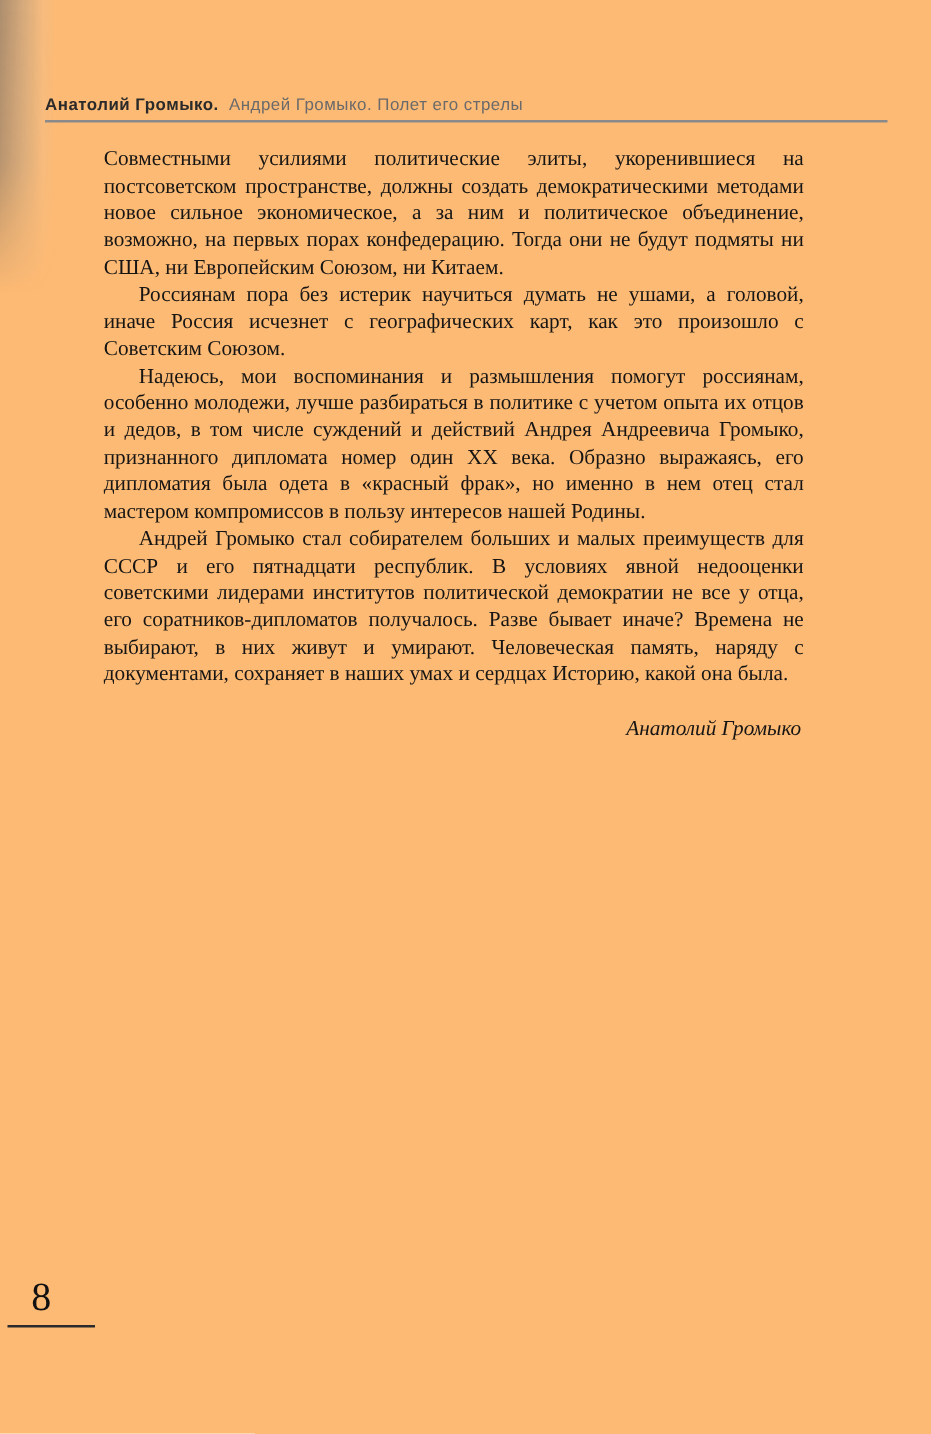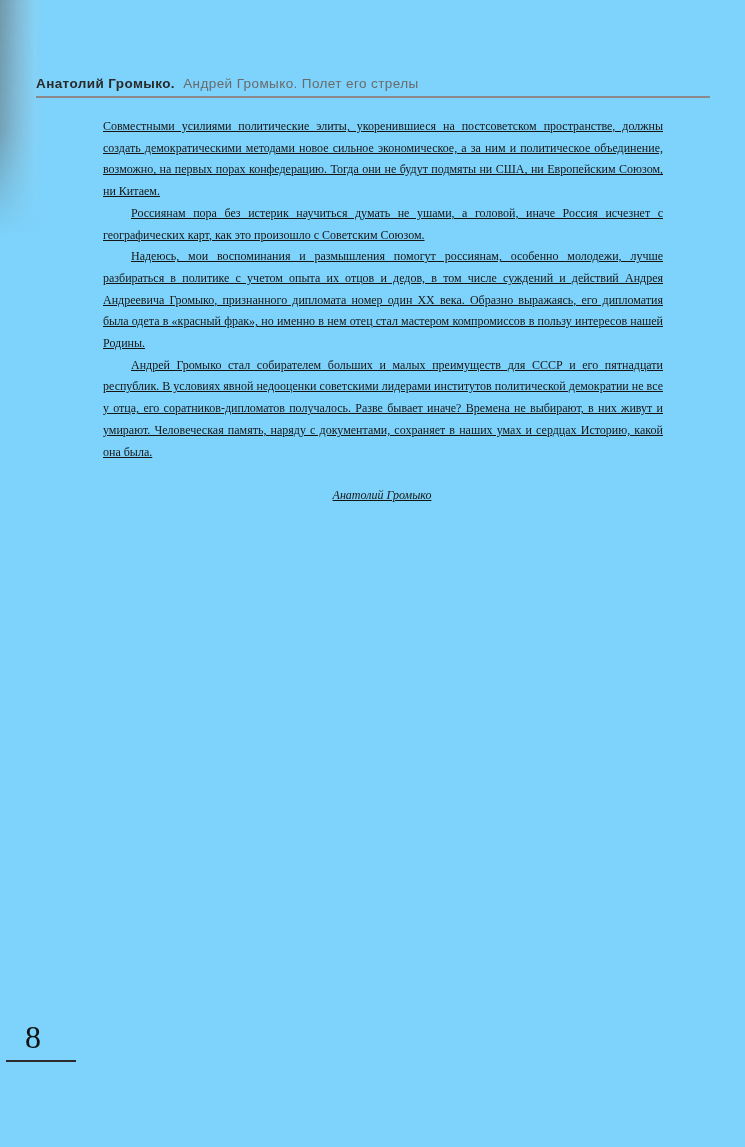--- a/index.html
+++ b/index.html
@@ -4,21 +4,21 @@
 <style>
   html, body {
     margin: 0;
     padding: 0;
     background: #ffffff;
   }
   .page {
     position: relative;
     width: 745px;
     height: 1147px;
-    background: #7dd3fc;
+    background: #fdba74;
     overflow: hidden;
     font-family: "Liberation Serif", serif;
     color: #161514;
   }
   
   .scan-shadow {
     position: absolute;
     top: 0;
     left: 0;
     width: 46px;
@@ -51,38 +51,37 @@
   .header-rule {
     position: absolute;
     left: 36px;
     top: 96px;
     width: 674px;
     height: 2px;
     background: #8a8a8a;
   }
   .body-text {
     position: absolute;
-    left: 103px;
+    left: 83px;
     top: 116px;
     width: 560px;
-    font-size: 12px;
+    font-size: 17px;
     line-height: 21.7px;
     text-align: justify;
-    text-decoration: underline;
   }
   .body-text p {
     margin: 0;
     text-indent: 28px;
   }
   .body-text p.first {
     text-indent: 0;
   }
   .signature {
     margin-top: 22px !important;
-    text-align: center;
+    text-align: right;
     font-style: italic;
     text-indent: 0 !important;
     padding-right: 2px;
   }
   .pagenum {
     position: absolute;
     left: 25px;
     top: 1019px;
     font-size: 32px;
     color: #111;

